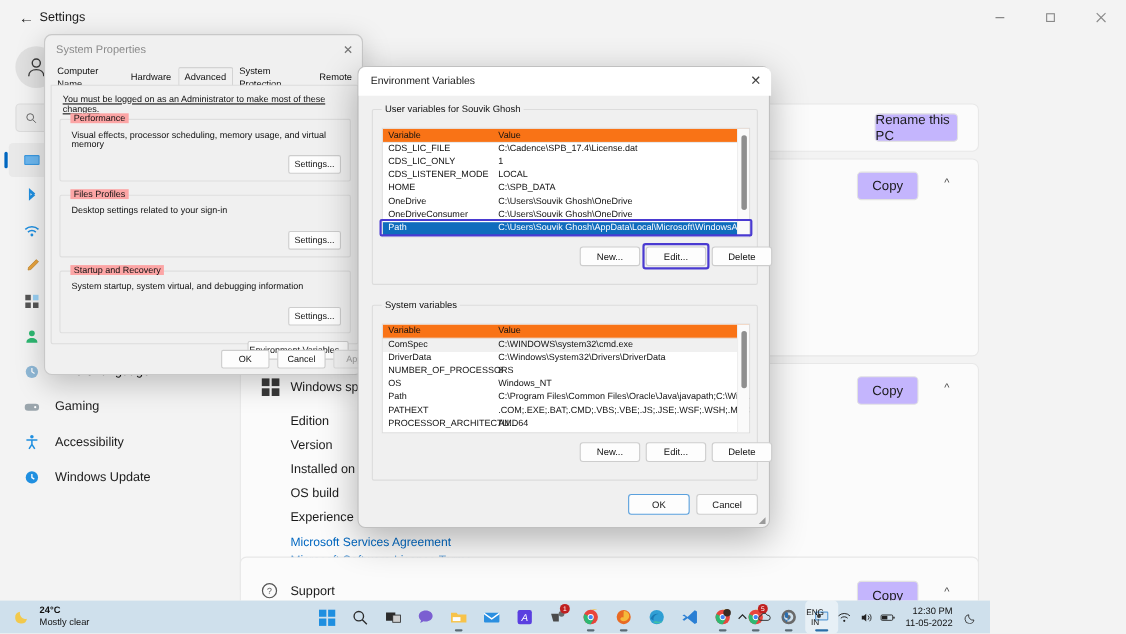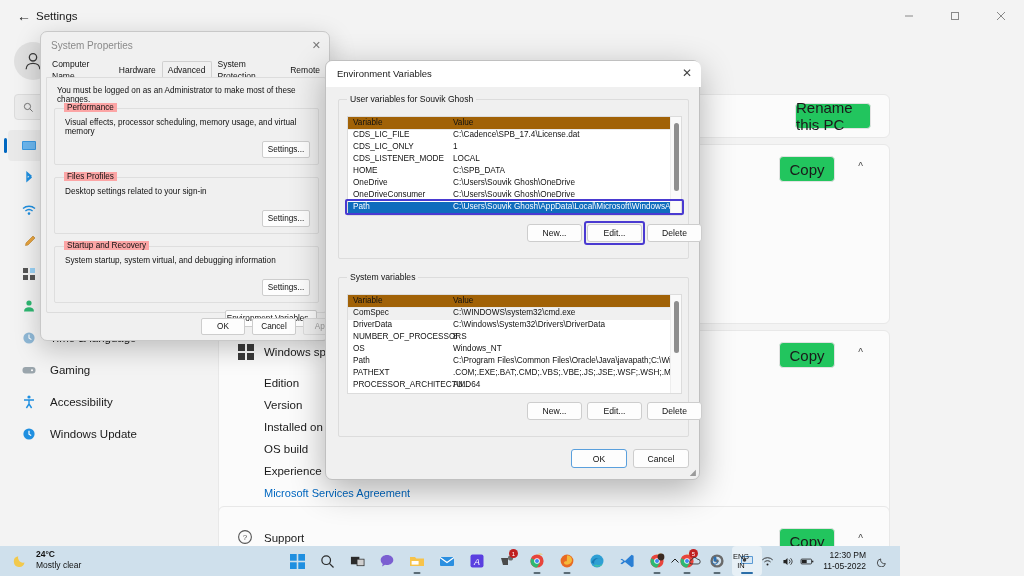--- a/index.html
+++ b/index.html
@@ -72,22 +72,22 @@
 
   
   .main { position: absolute; left: 210px; top: 32px; width: 814px; height: 514px; overflow: hidden; }
   .page-title { position: absolute; left: 18px; top: 8px; font-size: 21px; font-weight: bold; color: #1a1a1a; }
   .card {
     position: absolute; left: 8px; background: #fbfbfb;
     border: 1px solid #e8e8e8; border-radius: 6px; width: 672px;
   }
   .card-row { position: relative; height: 100%; }
   .btn-light {
-    position: absolute; background: #22c55e; border: 1px solid #e2e2e2;
-    border-radius: 4px; font-size: 15px; color: #1a1a1a;
+    position: absolute; background: #c4b5fd; border: 1px solid #e2e2e2;
+    border-radius: 4px; font-size: 12px; color: #1a1a1a;
     display: flex; align-items: center; justify-content: center;
     height: 26px;
   }
   .chev { position: absolute; font-size: 10px; color: #444; }
   .spec-ico { position: absolute; left: 18px; width: 20px; height: 20px; }
   .spec-label { position: absolute; font-size: 11.5px; color: #1a1a1a; }
   .spec-key { position: absolute; left: 45px; font-size: 11.5px; color: #1a1a1a; }
   .link { position: absolute; left: 45px; font-size: 11px; color: #0067c0; }
 
   
@@ -108,21 +108,21 @@
     border: 1px solid transparent;
   }
   .tab.active {
     background: #f0f0f0; border: 1px solid #d0d0d0; border-bottom-color: #f0f0f0;
     border-radius: 2px 2px 0 0;
   }
   .tab-body {
     position: absolute; left: 5px; top: 45px; width: 280px; height: 236px;
     background: #f0f0f0; border: 1px solid #dcdcdc; border-radius: 0 2px 2px 2px;
   }
-  .sp-note { position: absolute; left: 10px; top: 8px; font-size: 8.2px; color: #111; }
+  .sp-note { position: absolute; left: 10px; top: 8px; font-size: 8.2px; color: #111; text-decoration: underline; }
   .group {
     position: absolute; left: 7px; width: 265px;
     border: 1px solid #dedede; border-radius: 2px;
   }
   .group-title {
     position: absolute; left: 9px; top: -6px; background: #fca5a5;
     padding: 0 3px; font-size: 8.2px; color: #111;
   }
   .group-text { position: absolute; left: 10px; top: 9px; font-size: 8.2px; color: #111; }
   .sp-btn {
@@ -151,21 +151,21 @@
   }
   .env-group-title {
     position: absolute; left: 8px; top: -6px; background: #f0f0f0;
     padding: 0 3px; font-size: 8.6px; color: #111;
   }
   .grid {
     position: absolute; left: 8px; background: #ffffff;
     border: 1px solid #dcdcdc; overflow: hidden;
   }
   .grid-head {
-    position: relative; height: 13px; background: #a16207;
+    position: relative; height: 13px; background: #f97316;
     border-bottom: 1px solid #e8e8e8;
   }
   .gh-var { position: absolute; left: 5px; top: 1px; font-size: 8.2px; color: #111; }
   .gh-val { position: absolute; left: 105px; top: 1px; font-size: 8.2px; color: #111; }
   .grow { position: relative; height: 12px; }
   .grow.alt { background: #f0f0f0; }
   .grow.sel { background: #0f6cbd; }
   .grow.sel .gv, .grow.sel .gn { color: #ffffff; }
   .gn { position: absolute; left: 5px; top: 0px; font-size: 8.2px; color: #111; white-space: nowrap; }
   .gv { position: absolute; left: 105px; top: 0px; font-size: 8.2px; color: #111; white-space: nowrap; }

